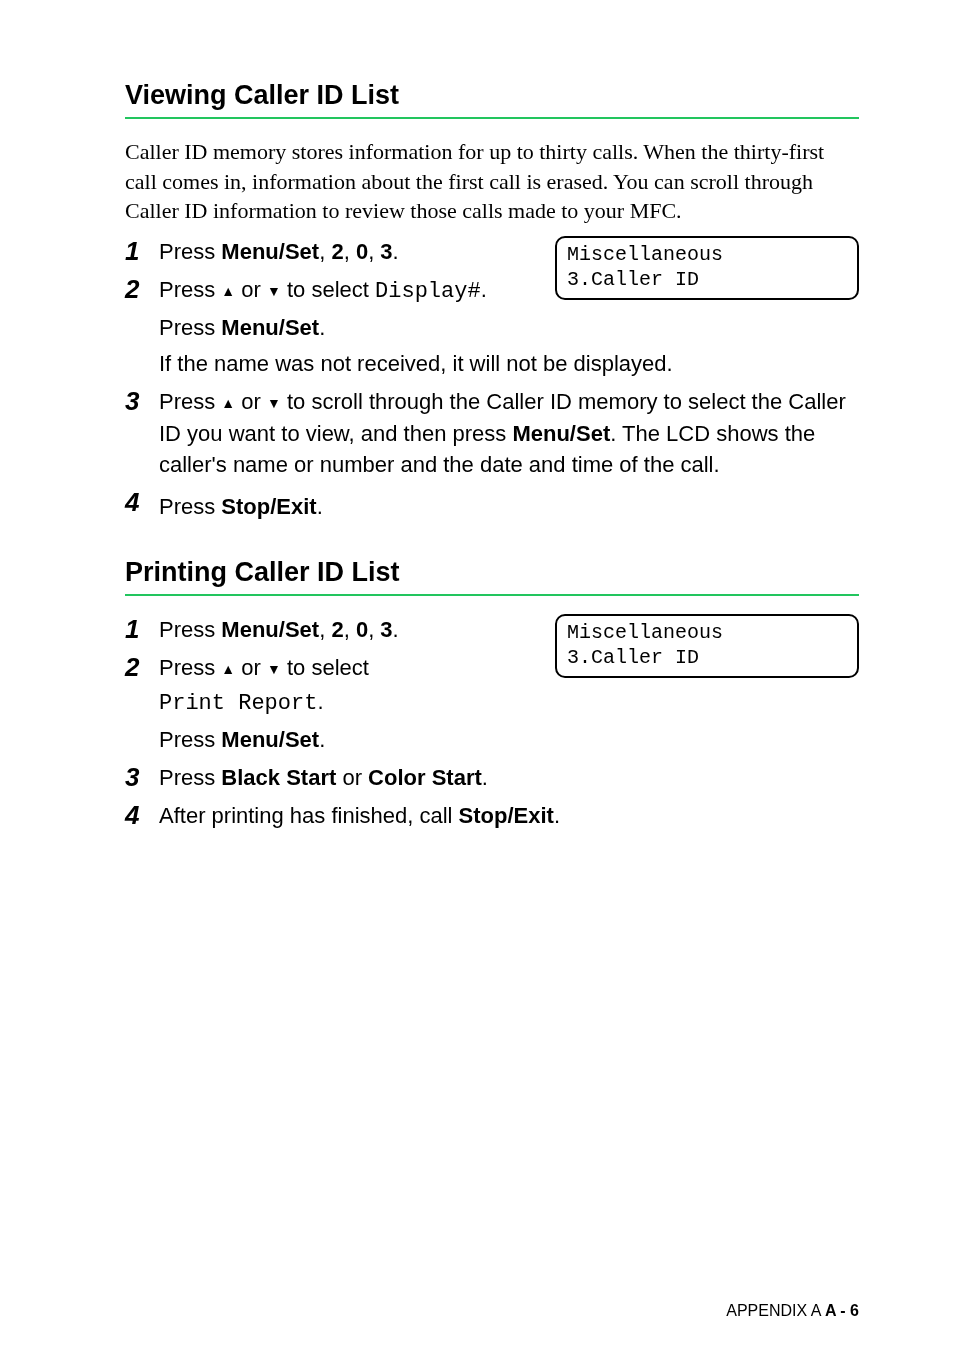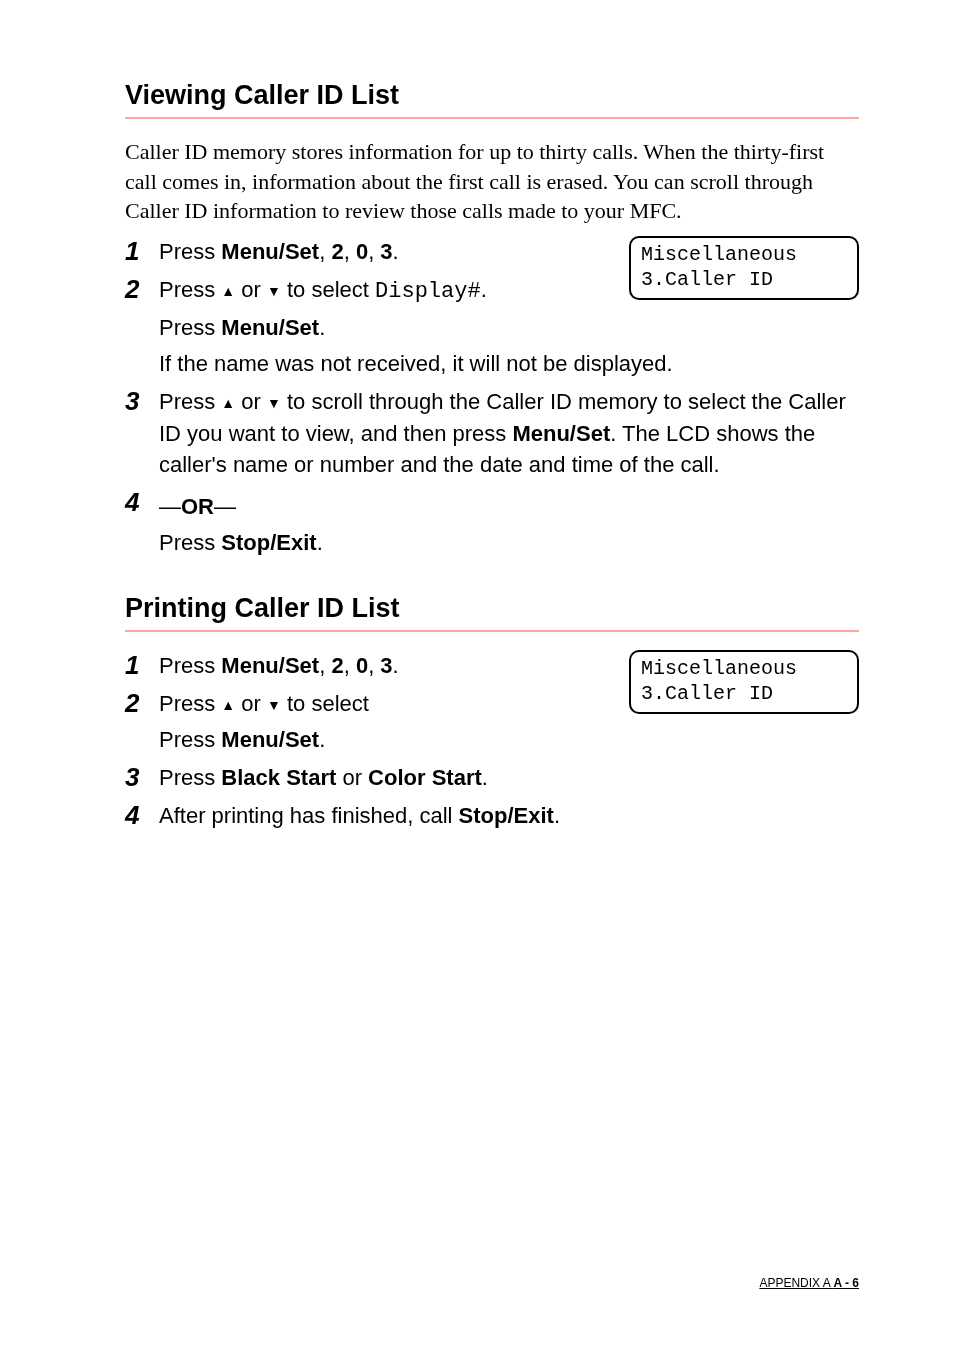--- a/index.html
+++ b/index.html
@@ -10,21 +10,21 @@
     font-family: Arial, Helvetica, sans-serif;
     color: #000;
     padding: 80px 95px 50px 125px;
     position: relative;
     font-size: 22px;
   }
   .section-head {
     font-size: 27px;
     font-weight: bold;
     padding-bottom: 6px;
-    border-bottom: 2px solid #fca5a5;
+    border-bottom: 2px solid #22c55e;
     margin-bottom: 18px;
   }
   .para {
     line-height: 1.35;
     margin-bottom: 10px;
     font-family: Liberation Serif, serif;
   }
   ol.steps {
     list-style: none;
     padding-left: 0;
@@ -49,36 +49,35 @@
   .bold { font-weight: bold; }
   .mono { font-family: "Courier New", Courier, monospace; margin-top: 35px; }
   .tri { font-size: 14px; display:inline-block; vertical-align: middle; }
   .lcd {
     border: 2px solid #000;
     border-radius: 10px;
     padding: 4px 10px 6px 10px;
     font-family: "Courier New", Courier, monospace;
     font-size: 20px;
     line-height: 1.25;
-    width: 230px;
+    width: 304px;
     white-space: pre;
   }
   .row-with-lcd {
     display: flex;
     align-items: flex-start;
     gap: 0;
   }
   .row-with-lcd .text-col { flex: 1; }
   .sect2 { margin-top: 34px; }
   .footer {
     position: absolute;
-    bottom: 62px;
+    bottom: 32px;
     right: 95px;
-    font-size: 12px;
-    text-decoration: underline;
+    font-size: 16px;
   }
   .footer .pg { font-weight: bold; }
 </style>
 </head>
 <body>
 
 <h2 class="section-head">Viewing Caller ID List</h2>
 
 <p class="para">Caller ID memory stores information for up to thirty calls. When the thirty-first call comes in, information about the first call is erased. You can scroll through Caller ID information to review those calls made to your MFC.</p>
 
@@ -119,23 +118,20 @@
     <span class="num">3</span>
     <div class="body">
       <span>Press </span><span class="tri">▲</span><span> or </span><span class="tri">▼</span><span> to scroll through the Caller ID memory to select the Caller ID you want to view, and then press </span><span class="bold">Menu/Set</span><span>. The LCD shows the caller's name or number and the date and time of the call.</span>
     </div>
   </li>
 
   <li>
     <span class="num">4</span>
     <div class="body">
       <div style="margin-top:4px">
-        <span>—</span><span class="bold">OR</span><span>—</span>
-      </div>
-      <div style="margin-top:4px">
         <span>Press </span><span class="bold">Stop/Exit</span><span>.</span>
       </div>
     </div>
   </li>
 
 </ol>
 
 <h2 class="section-head sect2">Printing Caller ID List</h2>
 
 <ol class="steps">
@@ -144,20 +140,21 @@
     <span class="num">1</span>
     <div class="body row-with-lcd">
       <div class="text-col">
         <div>
           <span>Press </span><span class="bold">Menu/Set</span><span>, </span><span class="bold">2</span><span>, </span><span class="bold">0</span><span>, </span><span class="bold">3</span><span>.</span>
         </div>
         <div style="display:flex;align-items:flex-start;margin-top:6px">
           <span class="num" style="margin-left:-34px">2</span>
           <div>
             <span>Press </span><span class="tri">▲</span><span> or </span><span class="tri">▼</span><span> to select</span>
+            <div class="mono" style="margin-top:2px"><span>Print Report</span><span style="font-family:Arial">.</span></div>
           </div>
         </div>
       </div>
       <div class="lcd"><span>Miscellaneous</span>
 <span>3.Caller ID</span></div>
     </div>
   </li>
 
   <li style="margin-top:-2px">
     <span class="num" style="visibility:hidden">2</span>

